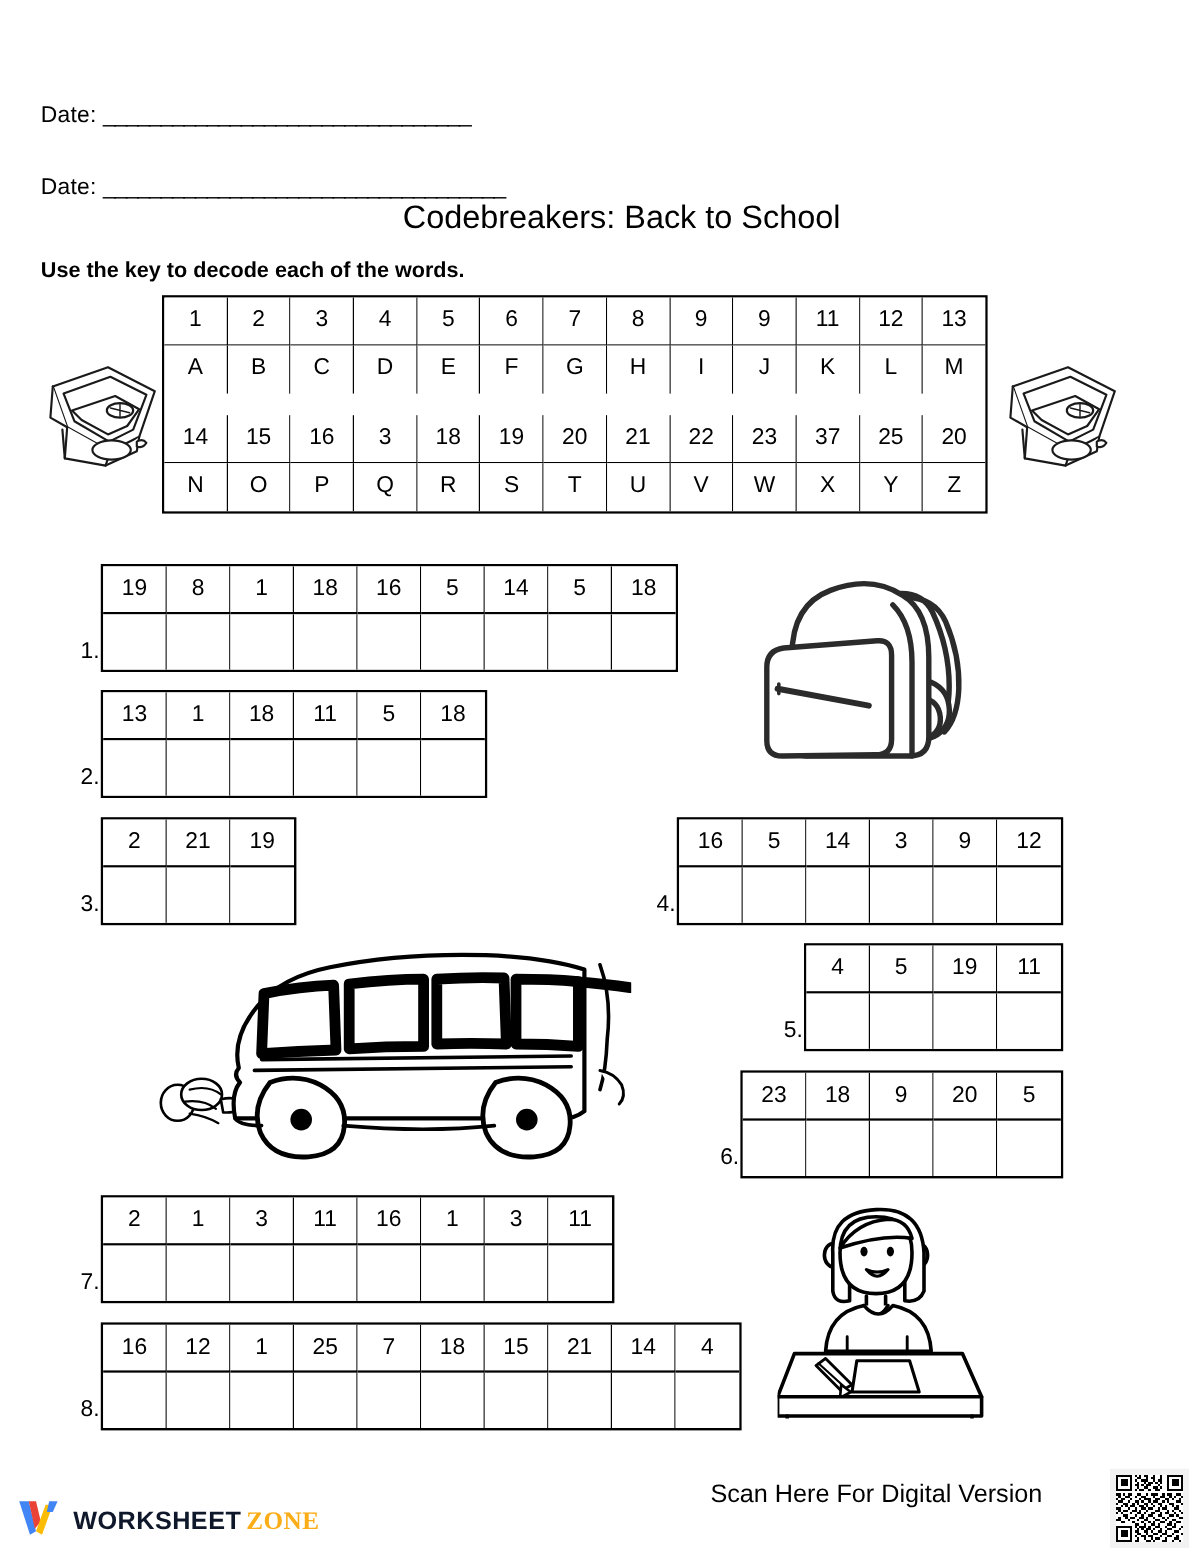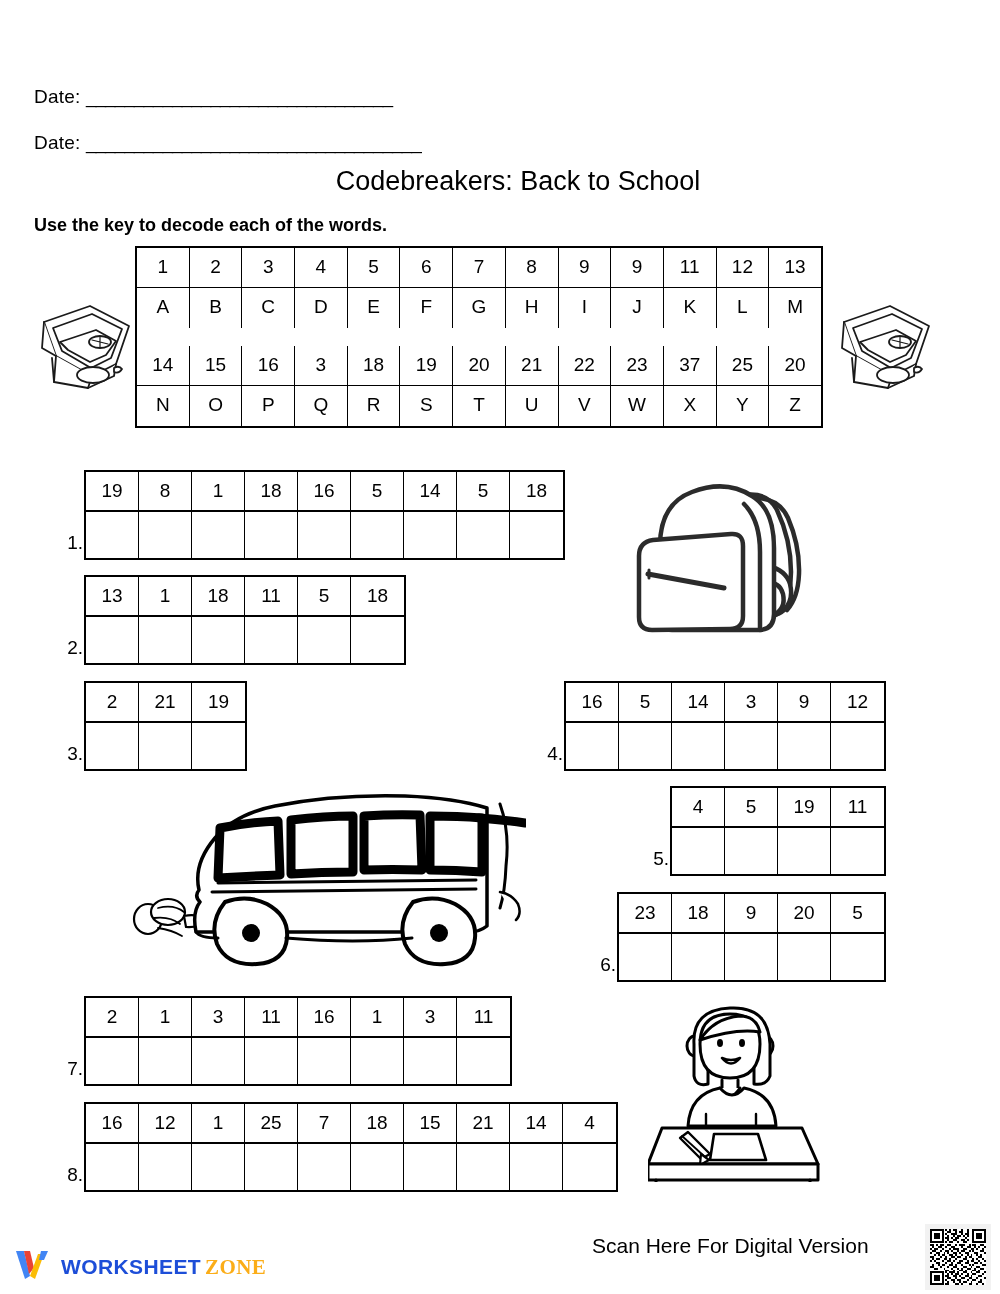--- a/index.html
+++ b/index.html
@@ -15,21 +15,21 @@
   }
 
   
   .hdr-line {
     position: absolute;
     font-size: 19px;
     letter-spacing: .2px;
     white-space: nowrap;
   }
   #name-line { left: 34px; top: 86px; }
-  #date-line { left: 34px; top: 132px; }
+  #date-line { left: 34px; top: 146px; }
   .hdr-label { }
   .hdr-rule { letter-spacing: -1px; }
 
   #page-title {
     position: absolute;
     left: 0; right: 0;
     top: 166px;
     text-align: center;
     font-size: 27px;
     font-weight: 400;
@@ -533,21 +533,21 @@
 <div id="footer-logo">
   <span>
     <svg width="38" height="34" viewBox="0 0 38 34">
       <path d="M2 3 L10 3 L16 28 L11 31 Z" fill="#4285f4"></path>
       <path d="M10 3 L16 3 L20 20 L15 26 Z" fill="#ea4335"></path>
       <path d="M16 28 L24 6 L30 6 L21 31 Z" fill="#fbbc05"></path>
       <path d="M27 3 L34 3 L30 12 L25 12 Z" fill="#4285f4"></path>
     </svg>
   </span>
   <span id="logo-text">
-    <span style="color:#1d4ed8;">WORKSHEET</span><span class="zone" style="color:#fbad18;">ZONE</span>
+    <span style="color:#0f172a;">WORKSHEET</span><span class="zone" style="color:#fbad18;">ZONE</span>
   </span>
 </div>
 
 <div id="scan-text">Scan Here For Digital Version</div>
 
 <div id="qr-code">
   <svg width="56" height="56" viewBox="0 0 29 29" shape-rendering="crispEdges">
     <rect width="29" height="29" fill="#fff"></rect>
     <g fill="#000">
       <rect x="0" y="0" width="7" height="1"></rect>

